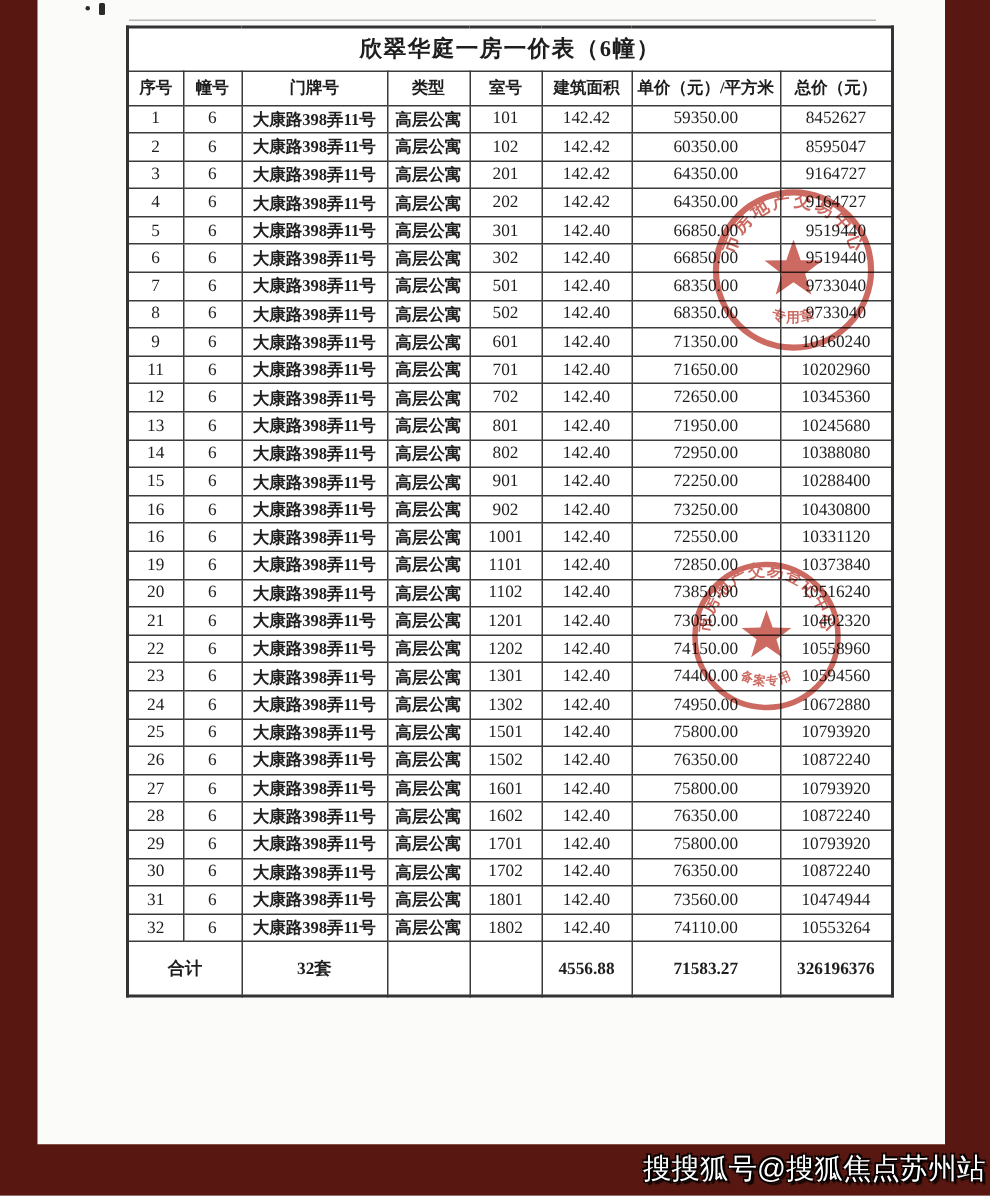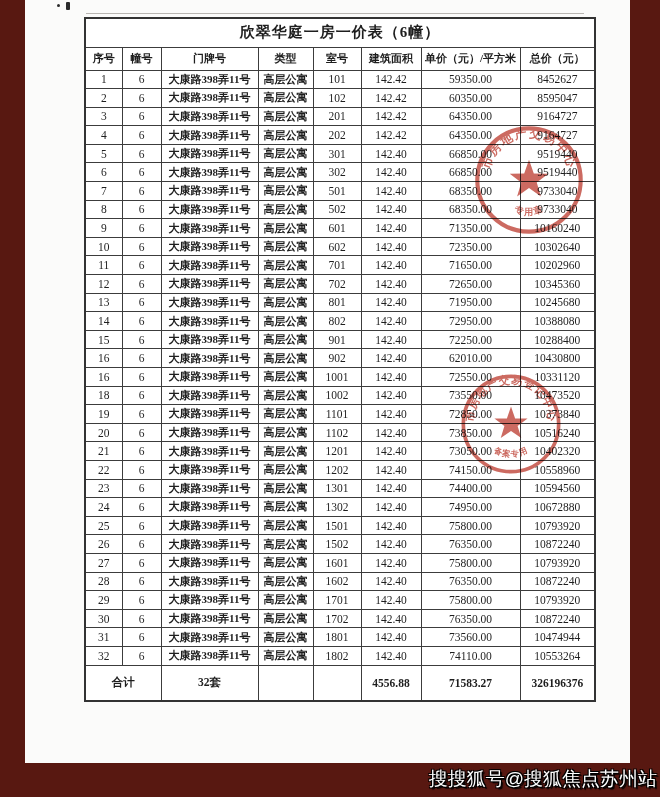--- a/index.html
+++ b/index.html
@@ -187,30 +187,20 @@
         <td>9</td>
         <td>6</td>
         <td class="cn">大康路398弄11号</td>
         <td class="cn">高层公寓</td>
         <td>601</td>
         <td>142.40</td>
         <td>71350.00</td>
         <td>10160240</td>
       </tr>
       <tr>
-        <td>10</td>
-        <td>6</td>
-        <td class="cn">大康路398弄11号</td>
-        <td class="cn">高层公寓</td>
-        <td>602</td>
-        <td>142.40</td>
-        <td>72350.00</td>
-        <td>10302640</td>
-      </tr>
-      <tr>
         <td>11</td>
         <td>6</td>
         <td class="cn">大康路398弄11号</td>
         <td class="cn">高层公寓</td>
         <td>701</td>
         <td>142.40</td>
         <td>71650.00</td>
         <td>10202960</td>
       </tr>
       <tr>
@@ -253,42 +243,32 @@
         <td>72250.00</td>
         <td>10288400</td>
       </tr>
       <tr>
         <td>16</td>
         <td>6</td>
         <td class="cn">大康路398弄11号</td>
         <td class="cn">高层公寓</td>
         <td>902</td>
         <td>142.40</td>
-        <td>62010.00</td>
+        <td>73250.00</td>
         <td>10430800</td>
       </tr>
       <tr>
         <td>16</td>
         <td>6</td>
         <td class="cn">大康路398弄11号</td>
         <td class="cn">高层公寓</td>
         <td>1001</td>
         <td>142.40</td>
         <td>72550.00</td>
         <td>10331120</td>
-      </tr>
-      <tr>
-        <td>18</td>
-        <td>6</td>
-        <td class="cn">大康路398弄11号</td>
-        <td class="cn">高层公寓</td>
-        <td>1002</td>
-        <td>142.40</td>
-        <td>73550.00</td>
-        <td>10473520</td>
       </tr>
       <tr>
         <td>19</td>
         <td>6</td>
         <td class="cn">大康路398弄11号</td>
         <td class="cn">高层公寓</td>
         <td>1101</td>
         <td>142.40</td>
         <td>72850.00</td>
         <td>10373840</td>

